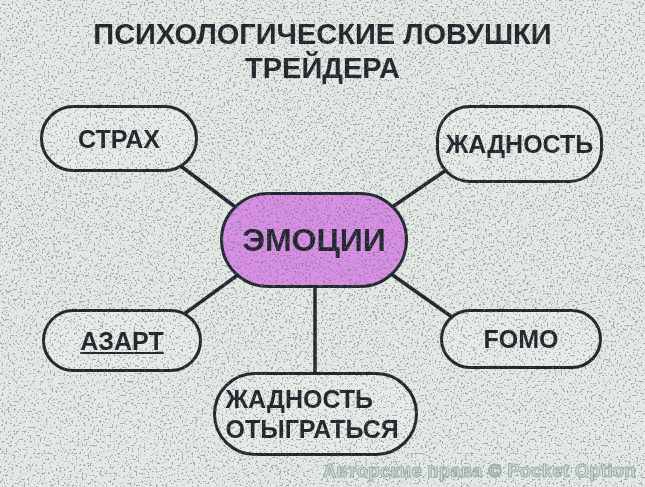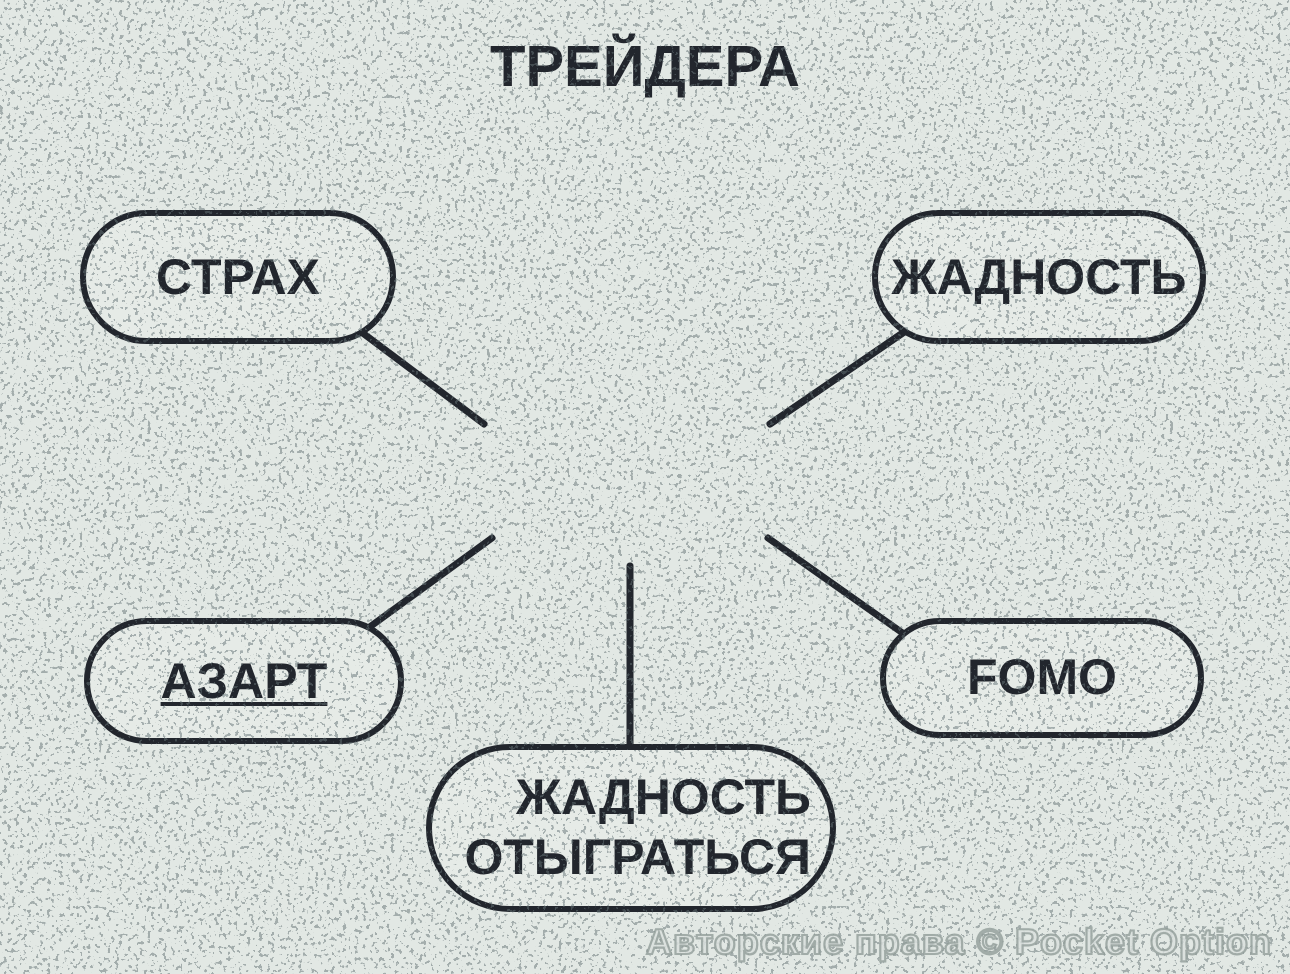--- a/index.html
+++ b/index.html
@@ -34,28 +34,28 @@
     pointer-events: none;
   }
   .node {
     position: absolute;
     box-sizing: border-box;
     border: 3px solid var(--line, #22262d);
     background: var(--node-fill, #e6ebe7);
     display: flex;
     align-items: center;
     justify-content: center;
-    text-align: right;
+    text-align: left;
     font-weight: bold;
     color: var(--text, #22262d);
     font-size: 25px;
     line-height: 30px;
   }
   .node-fear    { left: 40px;  top: 105px; width: 158px; height: 67px; border-radius: 34px; }
-  .node-greed   { left: 436px; top: 105px; width: 167px; height: 67px; border-radius: 34px; }
+  .node-greed   { left: 436px; top: 105px; width: 167px; height: 78px; border-radius: 34px; }
   .node-center  { left: 220px; top: 192px; width: 188px; height: 96px; border-radius: 48px;
                   background: var(--center-fill, #d88ee5); font-size: 32px; }
   .node-azart   { left: 42px;  top: 309px; width: 160px; height: 63px; border-radius: 32px; text-decoration: underline; }
   .node-fomo    { left: 440px; top: 309px; width: 162px; height: 60px; border-radius: 32px; }
   .node-revenge { left: 213px; top: 372px; width: 205px; height: 84px; border-radius: 42px; }
   .node-revenge .lbl { width: 180px; }
   .watermark {
     position: absolute;
     right: 9px;
     bottom: 5px;
@@ -72,39 +72,43 @@
     inset: 0;
     pointer-events: none;
   }
 </style>
 </head>
 <body>
 
 <div class="stage">
 
   <div class="title">
+    <div>ПСИХОЛОГИЧЕСКИЕ ЛОВУШКИ</div>
     <div>ТРЕЙДЕРА</div>
   </div>
 
   <svg class="connectors" width="645" height="487" viewBox="0 0 645 487">
     <line x1="178" y1="164" x2="242" y2="212" stroke="#22262d" stroke-width="3.5" stroke-linecap="round"></line>
     <line x1="455" y1="164" x2="385" y2="212" stroke="#22262d" stroke-width="3.5" stroke-linecap="round"></line>
     <line x1="180" y1="317" x2="246" y2="269" stroke="#22262d" stroke-width="3.5" stroke-linecap="round"></line>
     <line x1="384" y1="269" x2="452" y2="317" stroke="#22262d" stroke-width="3.5" stroke-linecap="round"></line>
     <line x1="315" y1="283" x2="315" y2="378" stroke="#22262d" stroke-width="3.5" stroke-linecap="round"></line>
   </svg>
 
   <div class="node node-fear">
     <span class="lbl">СТРАХ</span>
   </div>
 
   <div class="node node-greed">
     <span class="lbl">ЖАДНОСТЬ</span>
   </div>
 
+  <div class="node node-center">
+    <span class="lbl">ЭМОЦИИ</span>
+  </div>
 
   <div class="node node-azart">
     <span class="lbl">АЗАРТ</span>
   </div>
 
   <div class="node node-fomo">
     <span class="lbl">FOMO</span>
   </div>
 
   <div class="node node-revenge">

